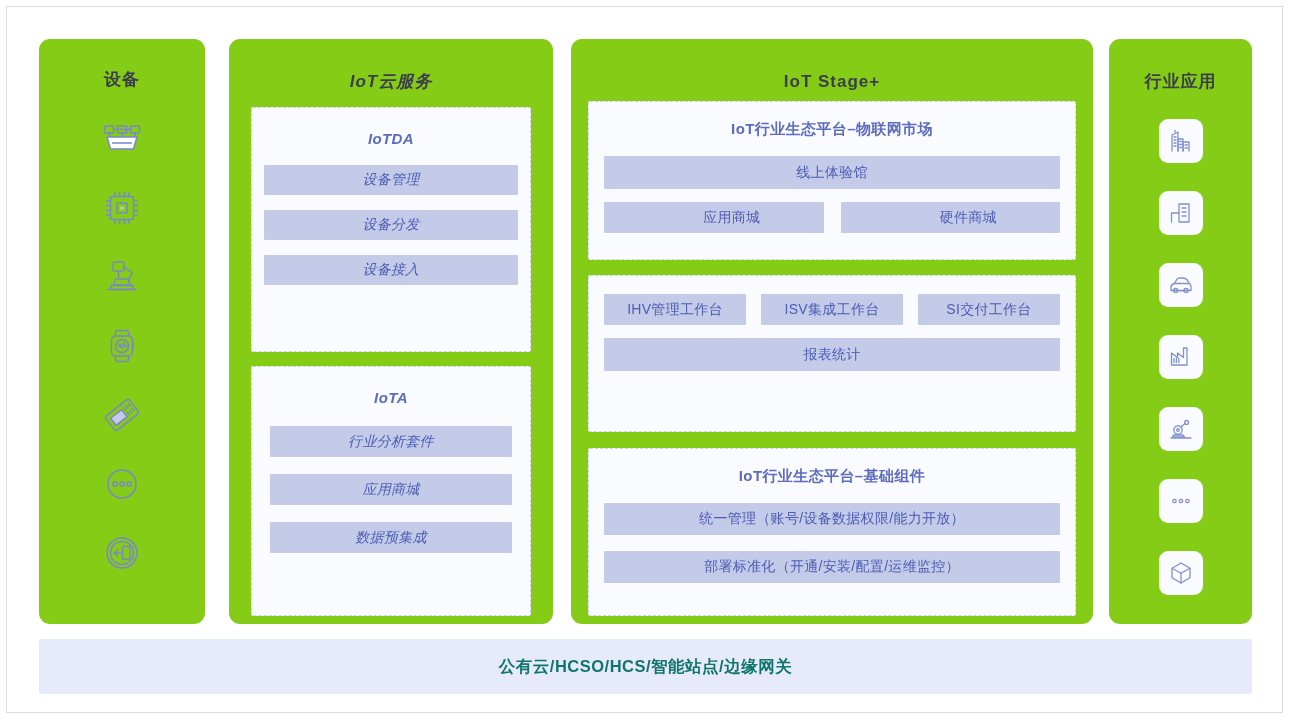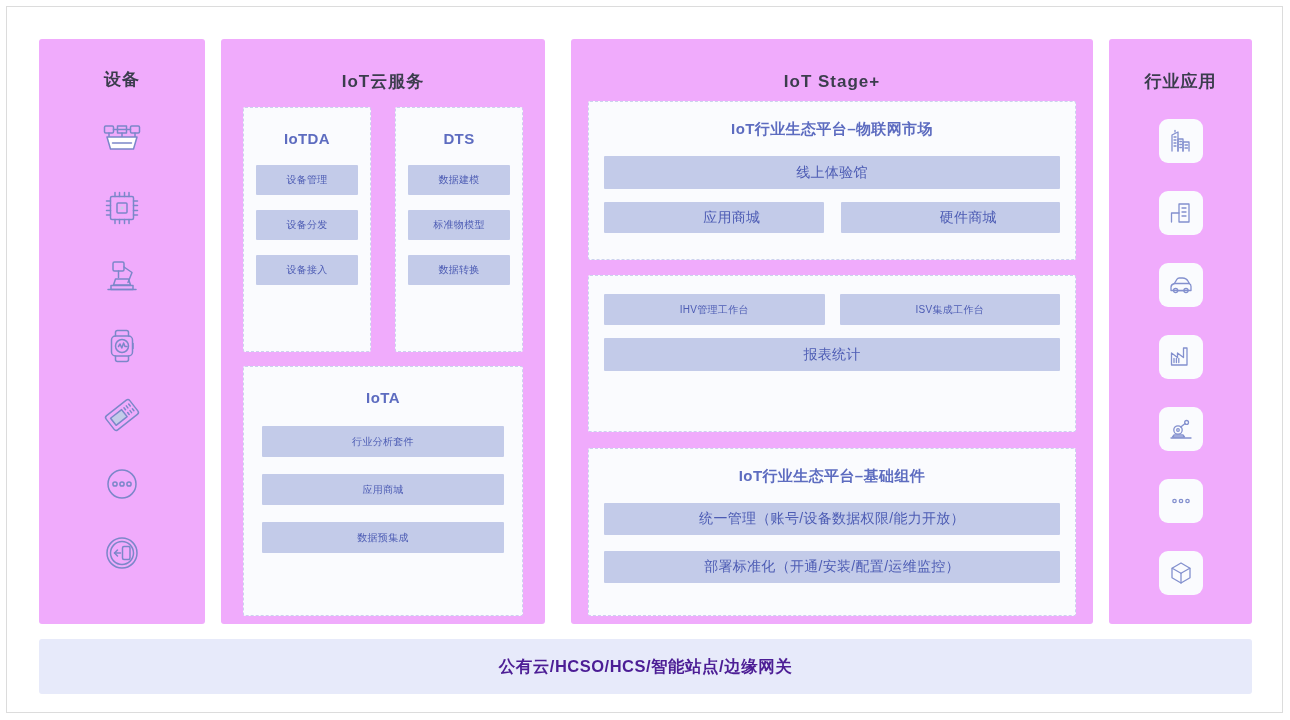--- a/index.html
+++ b/index.html
@@ -18,22 +18,22 @@
   }
   .canvas {
     position: absolute;
     left: 24px; top: 24px;
     width: 1229px; height: 663px;
   }
 
   
   .outer-col {
     position: absolute;
-    background: #f0abfc;
-    border-radius: 3px;
+    background: #84cc16;
+    border-radius: 11px;
   }
   .col-title {
     text-align: center;
     color: #3b3d4d;
     font-size: 17px;
     font-weight: bold;
     letter-spacing: 1px;
   }
   .sub-title {
     text-align: center;
@@ -44,21 +44,21 @@
   }
   .inner-panel {
     background: #fafbfe;
     border: 1px dashed #ccd2ee;
     border-radius: 2px;
     position: relative;
   }
   .chip {
     background: #c3cbe9;
     color: #4d5cb4;
-    font-size: 10px;
+    font-size: 14px;
     display: flex;
     align-items: center;
     justify-content: center;
     letter-spacing: .3px;
     border-radius: 1px;
     white-space: nowrap;
   }
   .chip.lg { font-size: 14px; }
 
   
@@ -67,21 +67,21 @@
   .device-icons {
     margin-top: 26px;
     display: flex;
     flex-direction: column;
     align-items: center;
     gap: 25px;
   }
   .dev-icon { width: 44px; height: 44px; display: block; }
 
   
-  #cloud-col { left: 190px; top: 8px; width: 324px; height: 585px; }
+  #cloud-col { left: 198px; top: 8px; width: 324px; height: 585px; font-style: italic; }
   #cloud-col .col-title { margin-top: 31px; }
   .cloud-row {
     position: absolute;
     left: 22px; top: 68px;
     width: 280px; height: 245px;
     display: flex;
     gap: 24px;
   }
   .cloud-card { flex: 1; padding-top: 22px; }
   .cloud-card .sub-title { margin-bottom: 18px; }
@@ -141,21 +141,21 @@
     position: absolute;
     left: 8px; top: 608px;
     width: 1213px; height: 55px;
     background: #e7eafa;
     border-radius: 3px;
     display: flex;
     align-items: center;
     justify-content: center;
   }
   #footer-bar .footer-text {
-    color: #4c1d95;
+    color: #0f766e;
     font-size: 16.5px;
     font-weight: bold;
     letter-spacing: .5px;
   }
 </style>
 </head>
 <body>
 
 <div class="page-frame">
 <div class="canvas">
@@ -246,26 +246,20 @@
   <div class="outer-col" id="cloud-col">
     <div class="col-title">IoT云服务</div>
 
     <div class="cloud-row">
       <div class="inner-panel cloud-card">
         <div class="sub-title">IoTDA</div>
         <div class="chip">设备管理</div>
         <div class="chip">设备分发</div>
         <div class="chip">设备接入</div>
       </div>
-      <div class="inner-panel cloud-card">
-        <div class="sub-title">DTS</div>
-        <div class="chip">数据建模</div>
-        <div class="chip">标准物模型</div>
-        <div class="chip">数据转换</div>
-      </div>
     </div>
 
     <div class="inner-panel" id="iota-card">
       <div class="sub-title">IoTA</div>
       <div class="chip">行业分析套件</div>
       <div class="chip">应用商城</div>
       <div class="chip">数据预集成</div>
     </div>
   </div>
 
@@ -278,20 +272,21 @@
       <div class="chip-row">
         <div class="chip lg">应用商城</div>
         <div class="chip lg">硬件商城</div>
       </div>
     </div>
 
     <div class="inner-panel stage-panel" id="stage-workbench">
       <div class="chip-row3">
         <div class="chip">IHV管理工作台</div>
         <div class="chip">ISV集成工作台</div>
+        <div class="chip">SI交付工作台</div>
       </div>
       <div class="chip chip-full lg" style="margin-top:13px">报表统计</div>
     </div>
 
     <div class="inner-panel stage-panel" id="stage-base">
       <div class="sub-title">IoT行业生态平台–基础组件</div>
       <div class="chip chip-full lg">统一管理（账号/设备数据权限/能力开放）</div>
       <div class="chip chip-full lg">部署标准化（开通/安装/配置/运维监控）</div>
     </div>
   </div>

